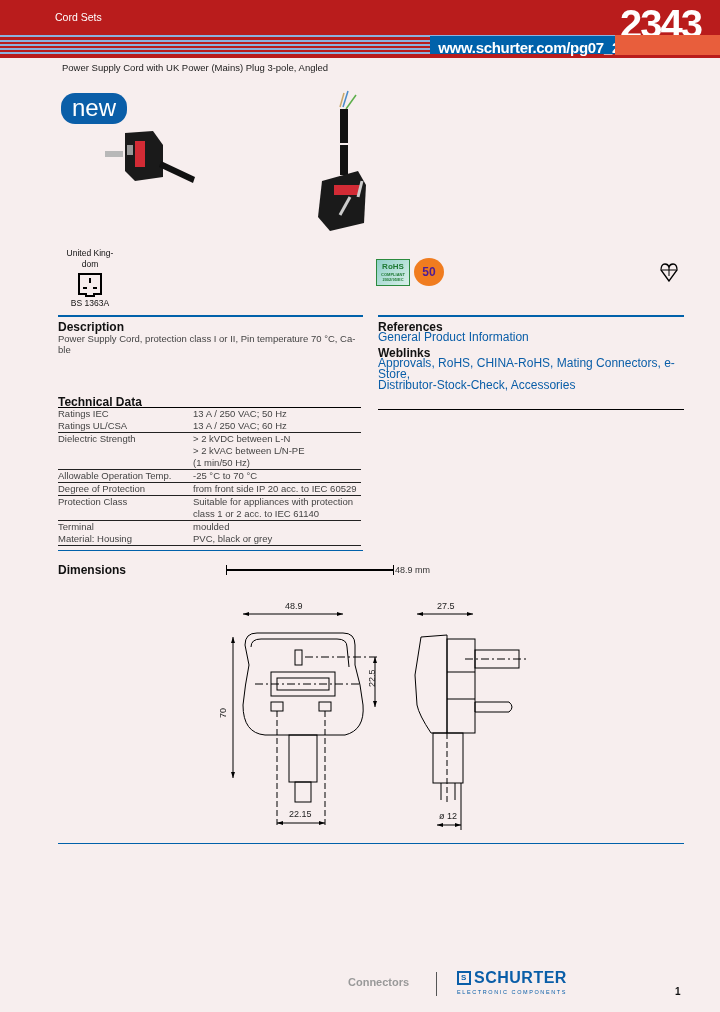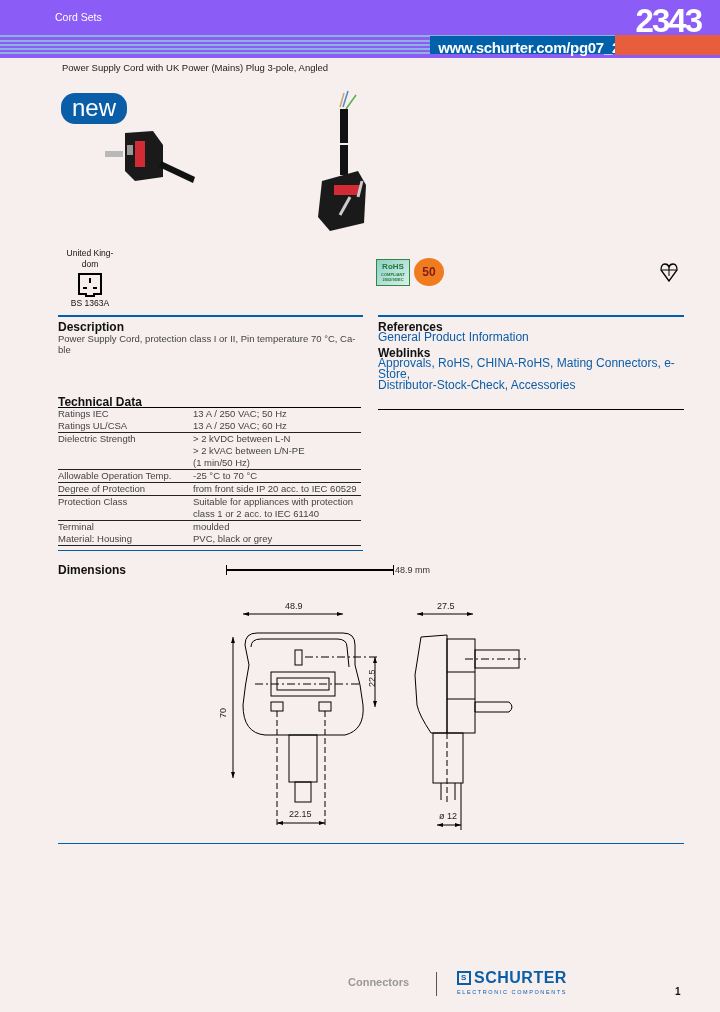--- a/index.html
+++ b/index.html
@@ -1,44 +1,44 @@
 <!DOCTYPE html>
 <html><head>
 <meta charset="utf-8">
 <style>
   * { box-sizing: border-box; margin: 0; padding: 0; }
   html, body { width: 720px; height: 1012px; background: #f7eeee; overflow: hidden; }
   body { position: relative; font-family: "Liberation Sans", sans-serif; color: #111; }
 
   
-  .header { position: absolute; left: 0; top: 0; width: 720px; height: 58px; background: #8b5cf6; }
+  .header { position: absolute; left: 0; top: 0; width: 720px; height: 58px; background: #b91c1c; }
   .header .stripes { position: absolute; left: 0; top: 35px; width: 720px; height: 20px; }
   .header .stripe { position: absolute; left: 0; width: 720px; height: 2px; background: #8cb2de; }
   .header-title { position: absolute; left: 55px; top: 11px; color: #fff; font-size: 10.5px; }
-  .page-number-big { position: absolute; right: 19px; top: 2px; color: #fff; font-size: 33px; font-weight: bold; letter-spacing: -2px; }
+  .page-number-big { position: absolute; right: 19px; top: 2px; color: #fff; font-size: 40px; font-weight: bold; letter-spacing: -2px; }
   .url-bar { position: absolute; left: 430px; top: 36px; width: 185px; height: 18px; background: #0061aa; }
   .url { position: absolute; right: 100px; top: 39px; color: #fff; font-size: 15px; font-weight: bold; letter-spacing: -0.3px; }
   .orange-block { position: absolute; left: 615px; top: 35px; width: 105px; height: 20px; background: #e85e3c; }
 
   .subtitle { position: absolute; left: 62px; top: 62px; font-size: 9.5px; color: #222; }
 
   .new-badge { position: absolute; left: 61px; top: 93px; width: 66px; height: 31px; background: #0a5ea8; color: #fff; font-size: 24px; text-align: center; line-height: 30px; border-radius: 14px; }
 
   
   .plug-a { position: absolute; left: 105px; top: 125px; width: 90px; height: 60px; }
   .plug-b { position: absolute; left: 310px; top: 85px; width: 70px; height: 150px; }
 
   
   .country { position: absolute; left: 60px; top: 248px; width: 60px; text-align: center; font-size: 8.5px; line-height: 11px; color: #111; }
   .socket-icon { position: absolute; left: 76px; top: 272px; width: 28px; height: 26px; }
   .std-label { position: absolute; left: 60px; top: 298px; width: 60px; text-align: center; font-size: 8.5px; }
 
   .rohs { position: absolute; left: 376px; top: 259px; width: 34px; height: 27px; background: linear-gradient(135deg,#8fd0c8,#d9efe9); border: 1px solid #2b8a3e; font-size: 8px; font-weight: bold; color: #1f7a35; text-align: center; line-height: 10px; padding-top: 2px; }
   .rohs small { display: block; font-size: 4px; line-height: 5px; color: #1f7a35; }
-  .china50 { position: absolute; left: 414px; top: 258px; width: 30px; height: 28px; border-radius: 50%; background: #f07c1f; color: #7f1d1d; font-weight: bold; font-size: 12px; text-align: center; line-height: 28px; }
+  .china50 { position: absolute; left: 414px; top: 258px; width: 30px; height: 28px; border-radius: 50%; background: #f07c1f; color: #4c1d95; font-weight: bold; font-size: 12px; text-align: center; line-height: 28px; }
   .kitemark { position: absolute; left: 660px; top: 262px; width: 18px; height: 20px; }
 
   
   .rule-blue { position: absolute; height: 2px; background: #0061aa; }
   .rule-black { position: absolute; height: 1px; background: #000; }
 
   .sec-title { position: absolute; font-size: 12px; font-weight: bold; color: #111; }
   .desc-text { position: absolute; left: 58px; top: 333px; width: 310px; font-size: 9.5px; line-height: 11px; color: #444; }
   .link { color: #0a5ea8; text-decoration: none; }
   .links { position: absolute; font-size: 12px; line-height: 11px; color: #0a5ea8; }

